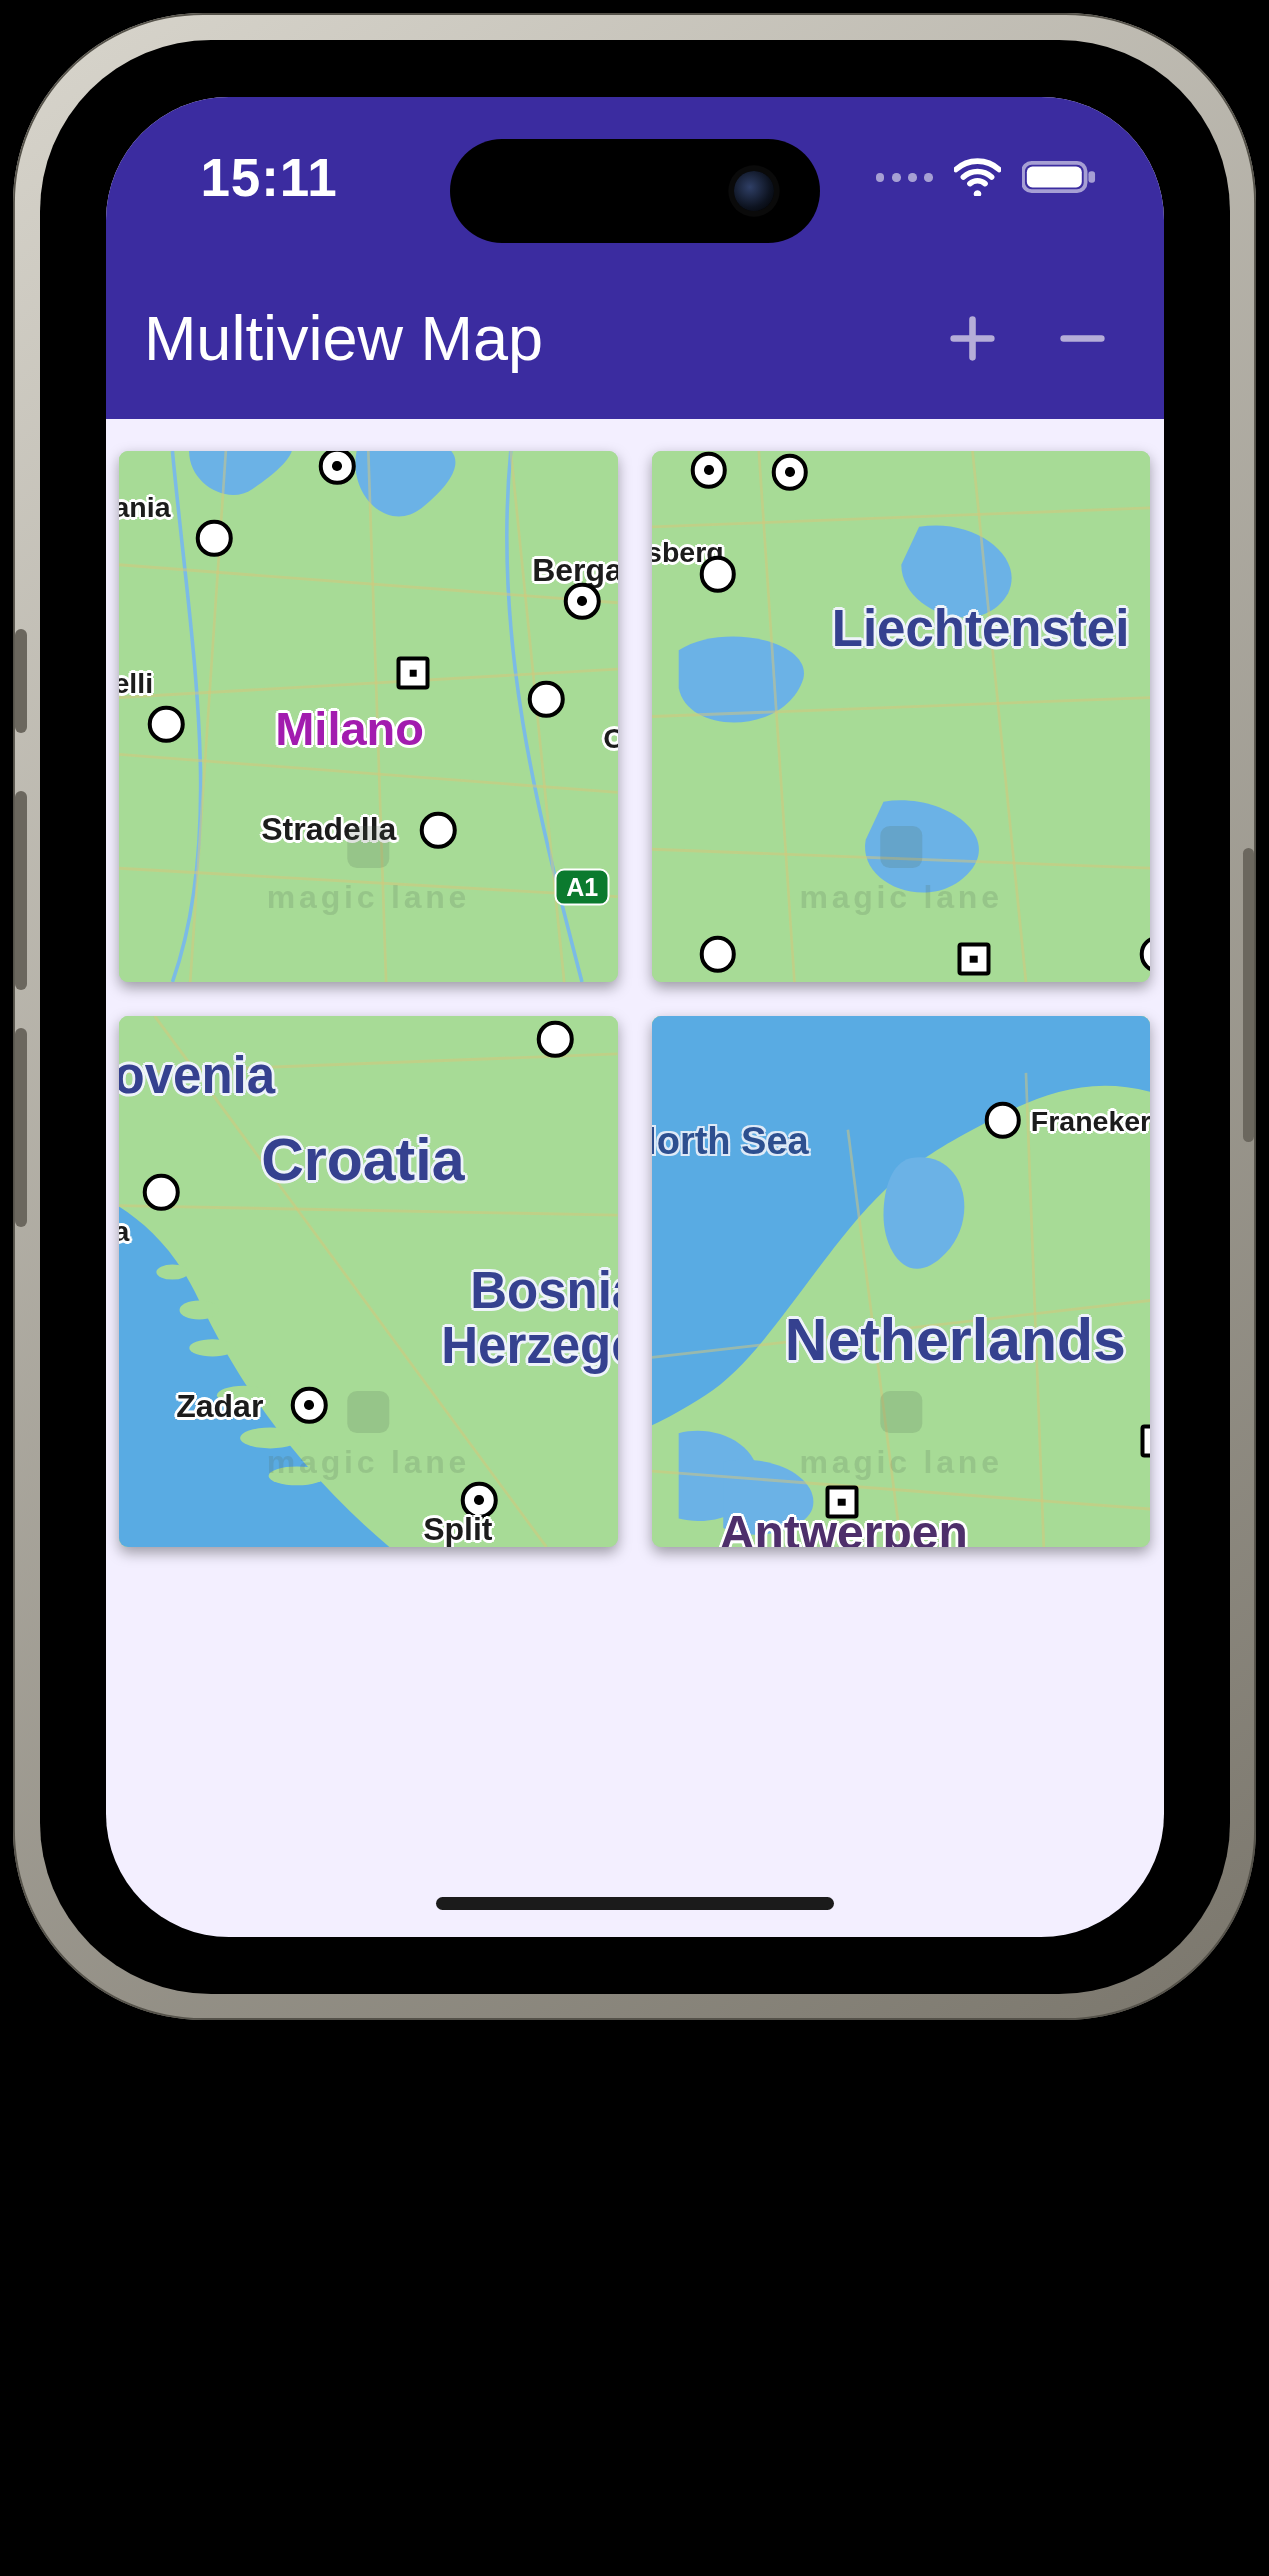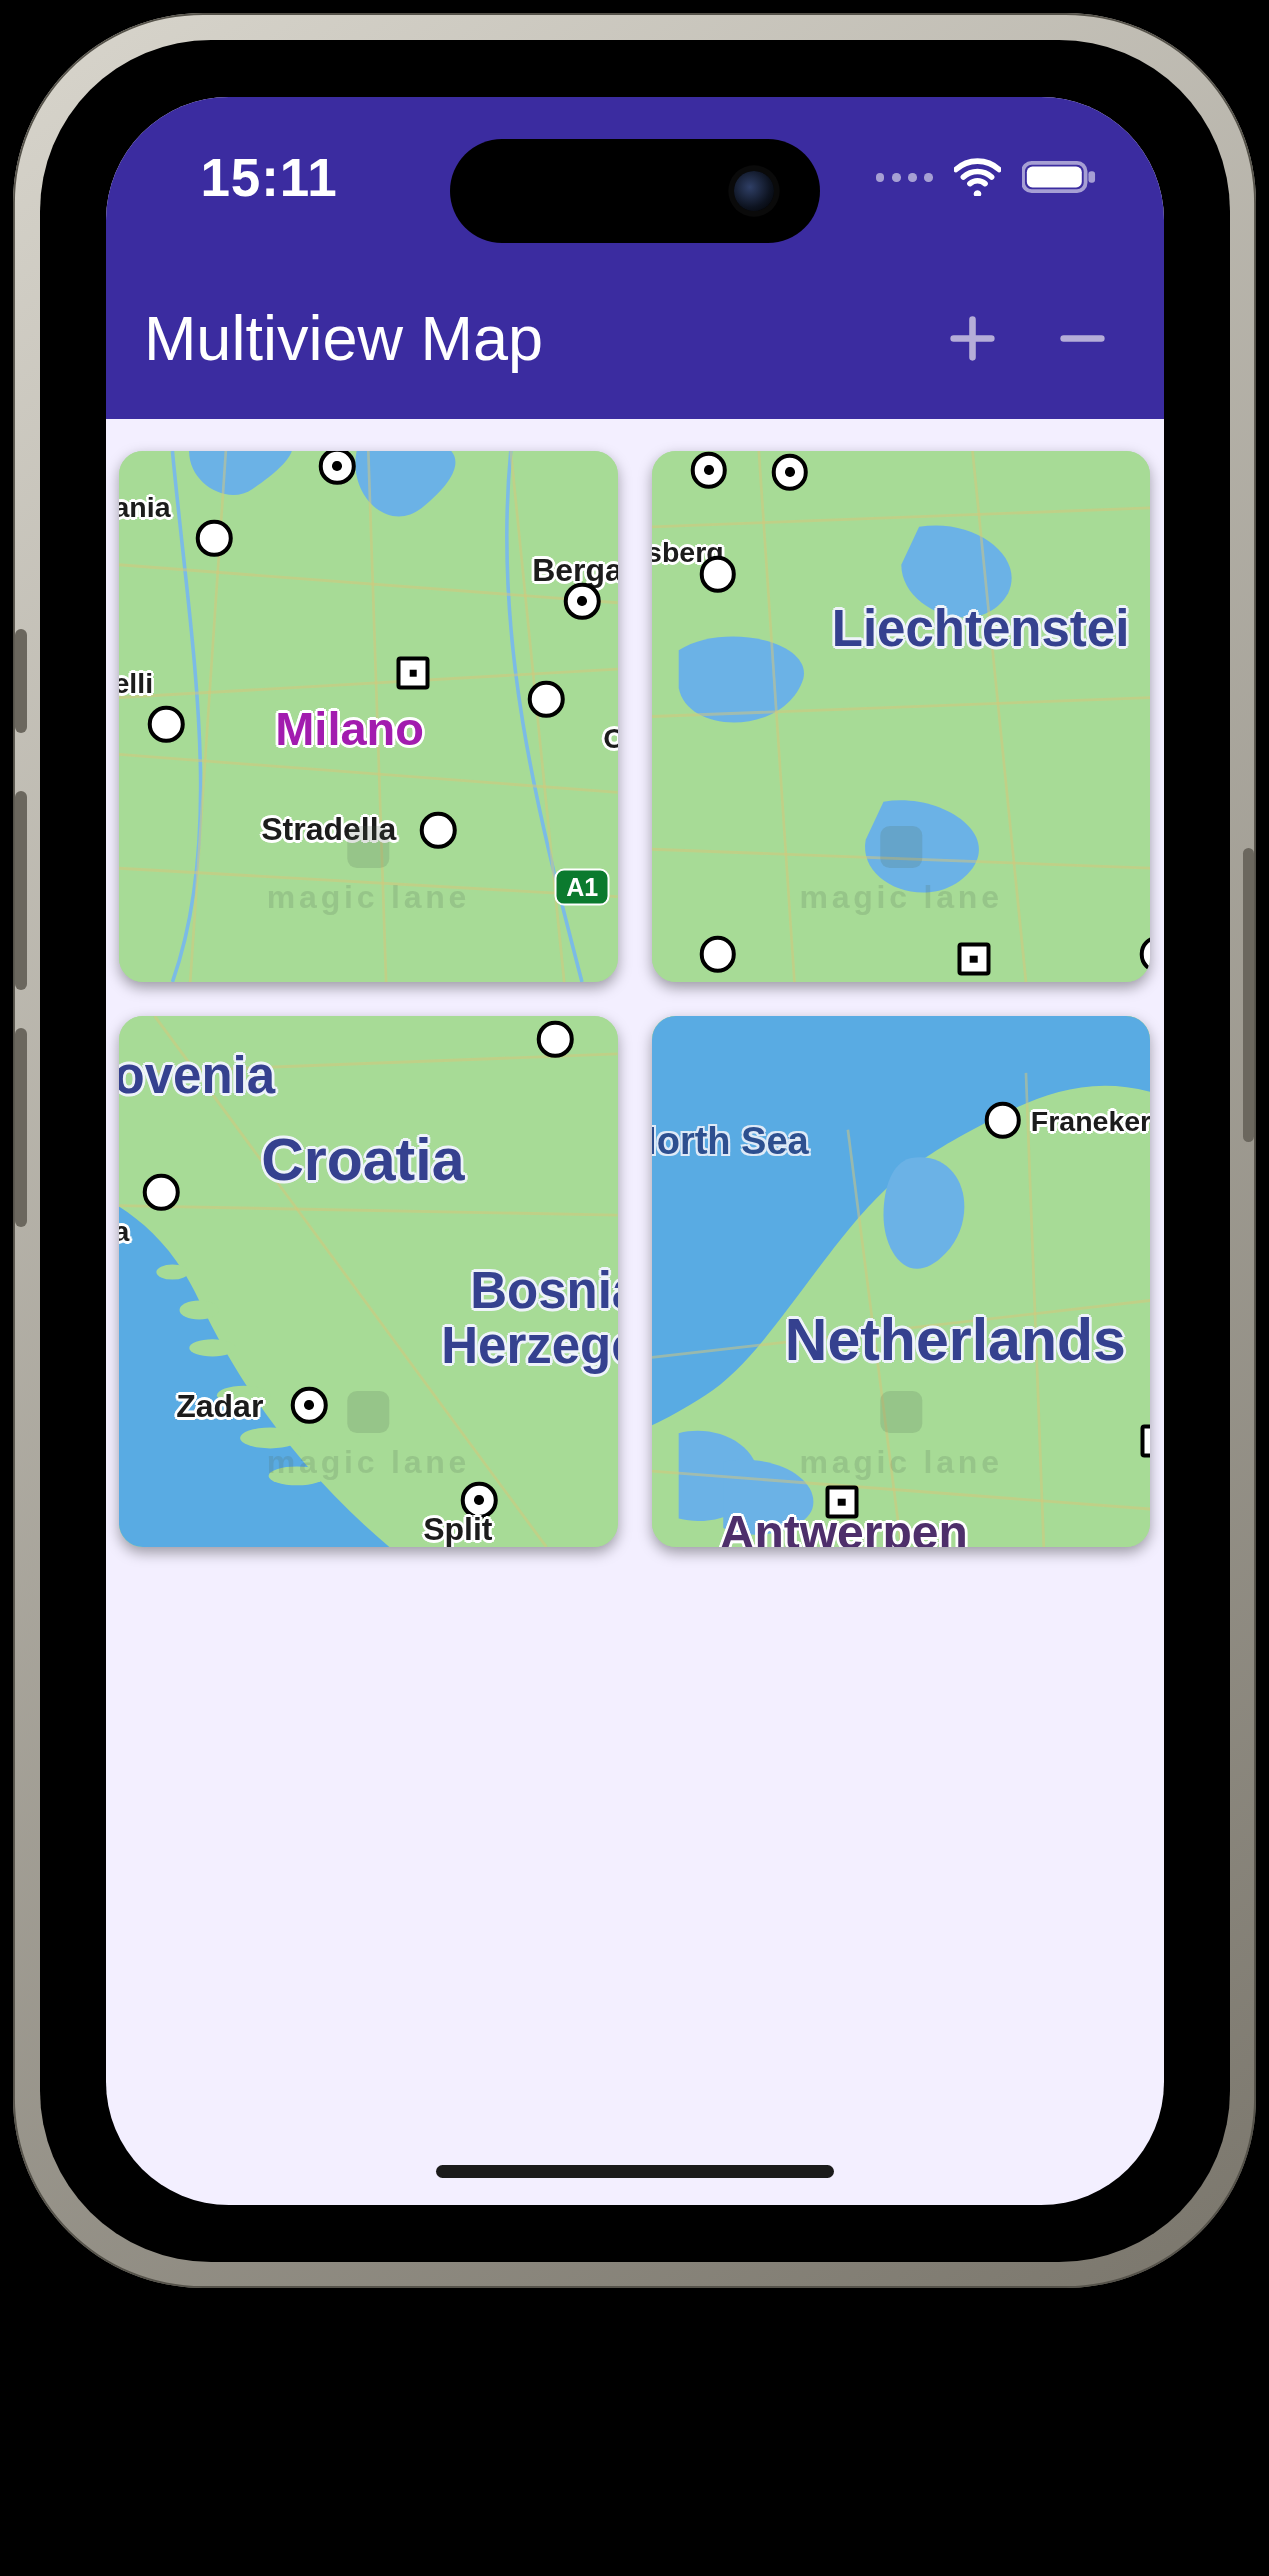--- a/index.html
+++ b/index.html
@@ -10,21 +10,21 @@
     background: #000;
     font-family: -apple-system, "Helvetica Neue", Arial, sans-serif;
   }
 
   
   .phone-frame {
     position: absolute;
     left: 13.3px;
     top: 13.3px;
     width: 1243px;
-    height: 2275px;
+    height: 2007px;
     border-radius: 190px;
     background: linear-gradient(145deg,#d8d5cc,#7a766c);
     box-shadow: inset 0 0 0 1.9px #55524a;
   }
   .phone-bezel {
     position: absolute;
     left: 26.6px;
     top: 26.6px;
     right: 26.6px;
     bottom: 26.6px;
@@ -157,21 +157,21 @@
     padding: 13.3px 13.3px;
     display: grid;
     grid-template-columns: 1fr 1fr;
     grid-auto-rows: 531px;
     gap: 34px;
     box-sizing: border-box;
     align-content: start;
   }
   .map-tile {
     position: relative;
-    border-radius: 24px;
+    border-radius: 9px;
     overflow: hidden;
     background: #a7db96;
     box-shadow: 0 5.7px 13.3px rgba(0,0,0,0.35);
   }
   .map-tile svg.land {
     position: absolute;
     inset: 0;
     width: 100%;
     height: 100%;
   }

